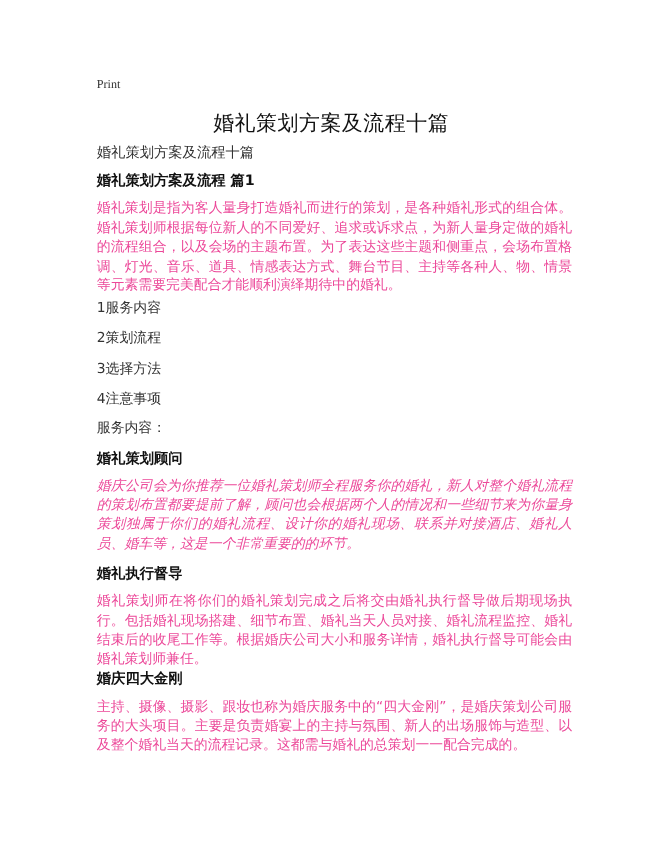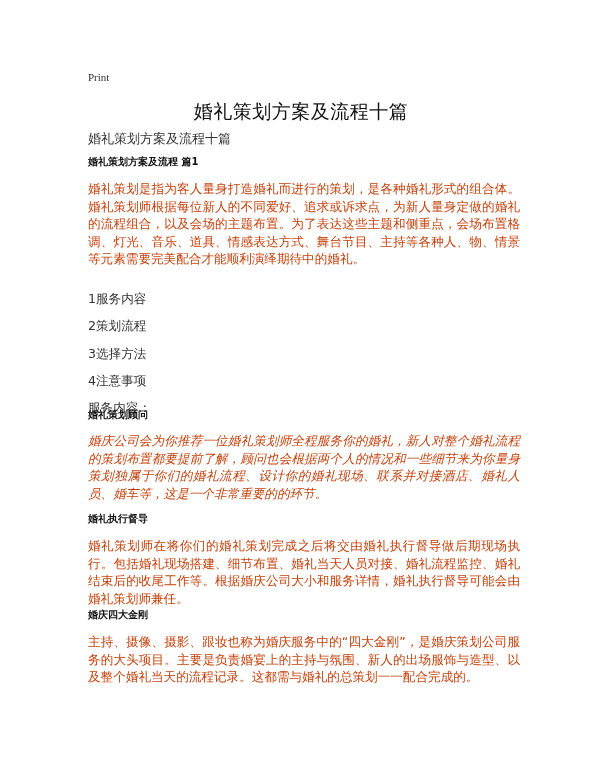--- a/index.html
+++ b/index.html
@@ -44,41 +44,40 @@
     .subtitle {
       position: absolute;
       left: 0;
       top: 130px;
       font-size: 13px;
       color: #333;
     }
     .h-section {
       position: absolute;
       left: 0;
-      font-size: 10px;
+      font-size: 13px;
       font-weight: bold;
       color: #111;
       margin: 0;
     }
     .para {
       position: absolute;
       left: 0;
       width: 432px;
       font-size: 12.6px;
       line-height: 17.5px;
-      color: #c2410c;
+      color: #ec4899;
       margin: 0;
       text-align: justify;
     }
     .list-item {
       position: absolute;
       left: 0;
       font-size: 12.6px;
       color: #333;
-      margin-top: 19px;
     }
   </style>
 </head>
 <body>
 
 <div class="page">
   <div class="print-label">Print</div>
 
   <h1 class="doc-title">婚礼策划方案及流程十篇</h1>
 

